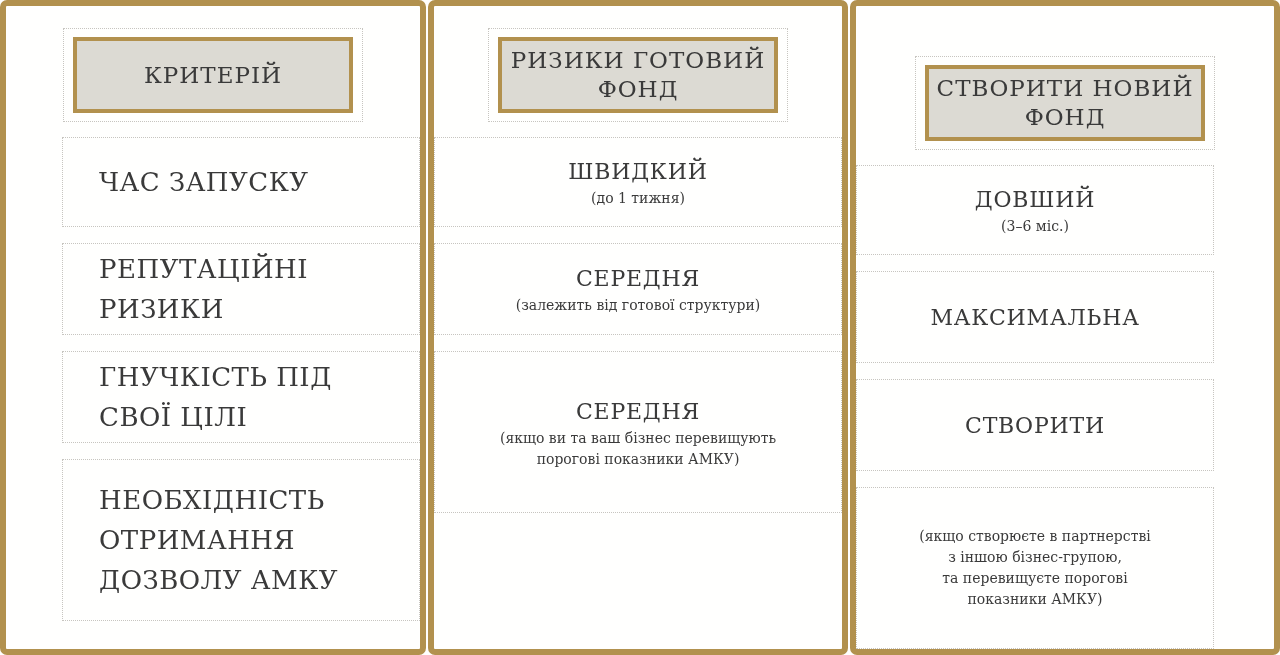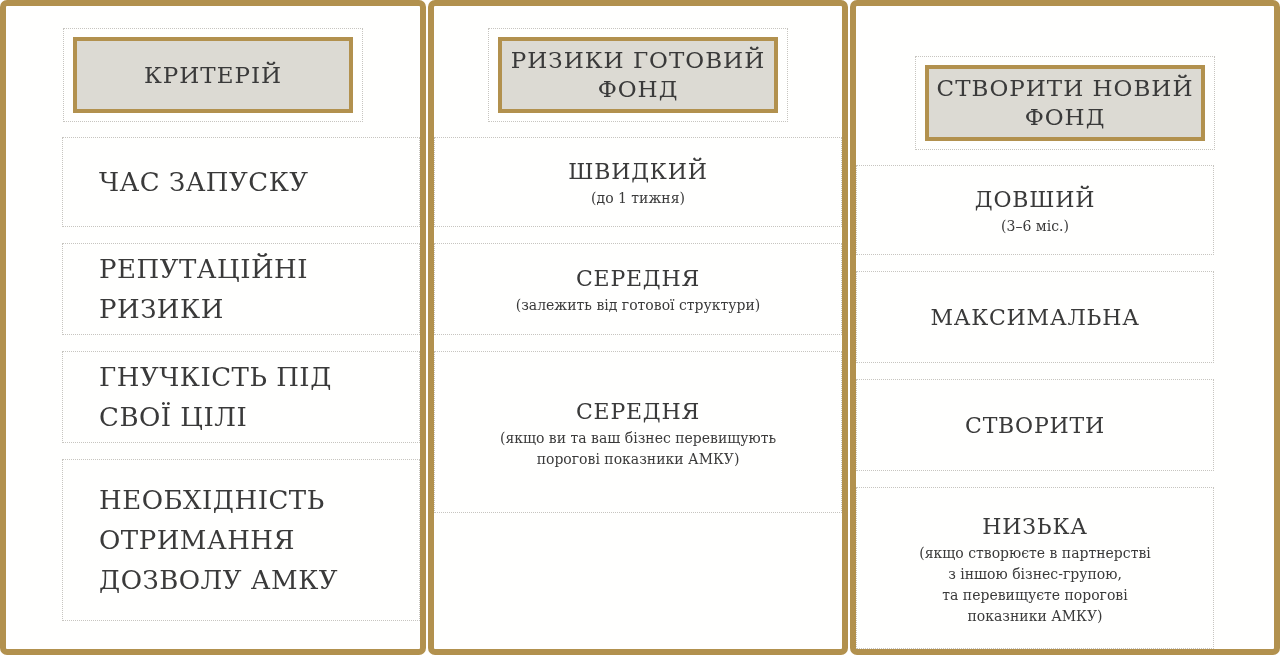--- a/index.html
+++ b/index.html
@@ -129,21 +129,20 @@
     </div>
     <div class="cell row2">
       <div class="value">МАКСИМАЛЬНА</div>
       <div class="note"></div>
     </div>
     <div class="cell row3">
       <div class="value">СТВОРИТИ</div>
       <div class="note"></div>
     </div>
     <div class="cell row4">
-      <div class="value">НИЗЬКА</div>
       <div class="note">(якщо створюєте в партнерстві
 з іншою бізнес-групою,
 та перевищуєте порогові
 показники АМКУ)</div>
     </div>
   </section>
 
 </div>
 
 </body></html>

